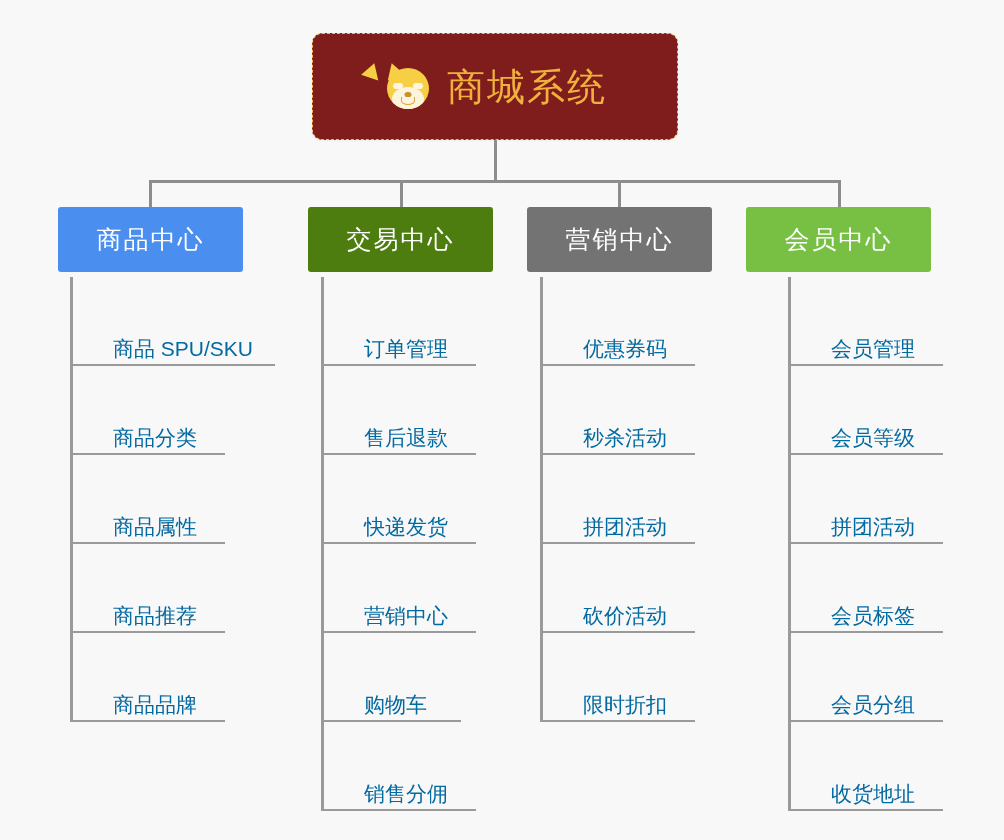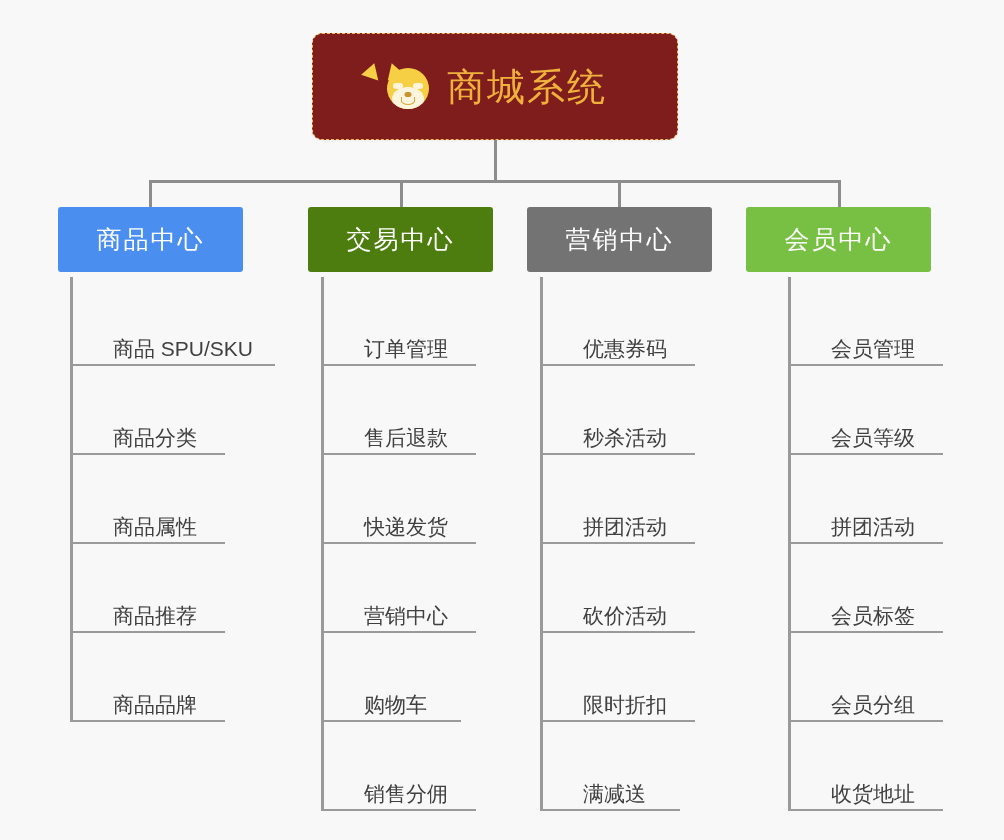--- a/index.html
+++ b/index.html
@@ -113,21 +113,21 @@
     position: relative;
     height: 89px;
     display: flex;
     align-items: flex-end;
     border-left: 3px solid #9a9a9a;
     border-bottom: 2px solid #9a9a9a;
   }
   .leaf-item:last-child { }
   .leaf-label {
     font-size: 21px;
-    color: #404040;
+    color: #0369a1;
     white-space: nowrap;
     padding: 0 0 5px 40px;
     line-height: 1;
   }
 </style>
 </head>
 <body>
 
 <div id="stage">
 
@@ -210,23 +210,20 @@
         </div>
         <div class="leaf-item" style="width: 155px;">
           <span class="leaf-label">拼团活动</span>
         </div>
         <div class="leaf-item" style="width: 155px;">
           <span class="leaf-label">砍价活动</span>
         </div>
         <div class="leaf-item" style="width: 155px;">
           <span class="leaf-label">限时折扣</span>
         </div>
-        <div class="leaf-item" style="width: 140px;">
-          <span class="leaf-label">满减送</span>
-        </div>
       </div>
       <div class="conn drop" style="left: 838px;"></div>
       <div class="cat-box" style="left: 746px; width: 185px; background: rgb(120, 192, 67);">
         <span>会员中心</span>
       </div>
       <div class="leaf-col" style="left: 760px; padding-left: 28px;">
         <div class="leaf-item" style="width: 155px;">
           <span class="leaf-label">会员管理</span>
         </div>
         <div class="leaf-item" style="width: 155px;">

